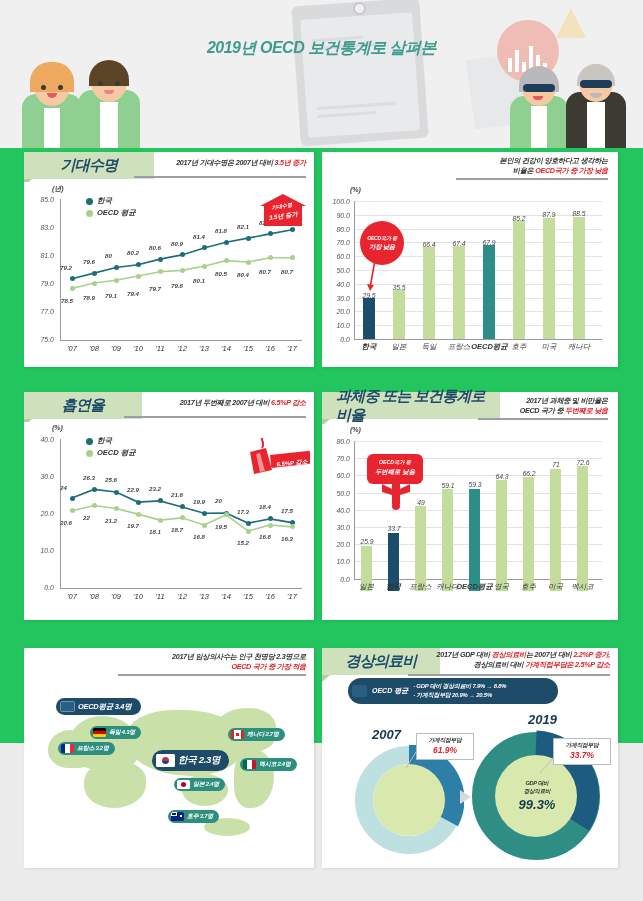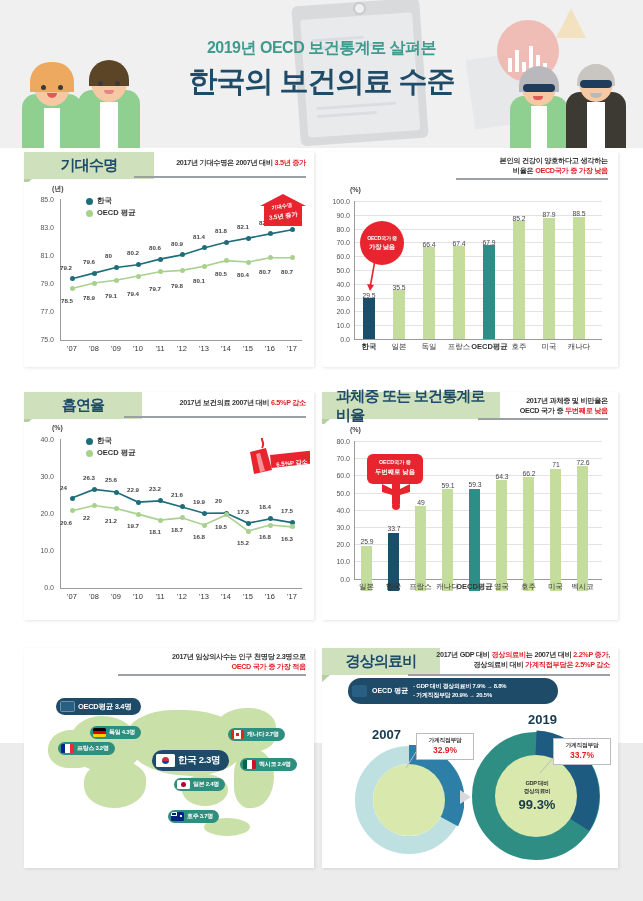--- a/index.html
+++ b/index.html
@@ -3,21 +3,21 @@
 <meta charset="utf-8">
 <style>
   * { box-sizing: border-box; margin: 0; padding: 0; }
   body {
     width: 643px; height: 901px;
     background: #ececec;
     font-family: "Liberation Sans", "DejaVu Sans", sans-serif;
     overflow: hidden;
     position: relative;
   }
-  .page { position: relative; width: 643px; height: 743px; background: #ffffff; }
+  .page { position: relative; width: 643px; height: 743px; background: #22c55e; font-style: italic; }
 
   
   .header { position: relative; width: 643px; height: 148px; background: #f0f0f1; overflow: hidden; }
   .hdr-clip {
     position: absolute; left: 296px; top: 2px; width: 128px; height: 140px;
     background: #d9dadc; border-radius: 6px; transform: rotate(-4deg);
   }
   .hdr-clip-inner {
     position: absolute; left: 8px; top: 14px; right: 8px; bottom: 8px;
     background: #e9eaec; border-radius: 3px;
@@ -198,21 +198,20 @@
       <div class="p-body" style="left:0; bottom:0; width:60px; height:56px; background:#3d3a33;"></div>
       <div class="p-body" style="left:21px; bottom:0; width:18px; height:46px; background:#ffffff; border-radius:0;"></div>
       <div class="p-head" style="left:13px; bottom:46px; width:34px; height:38px; background:#f6c9a4;"></div>
       <div class="p-head" style="left:11px; bottom:62px; width:38px; height:22px; background:#c9c6c2; border-radius:19px 19px 0 0;"></div>
       <div style="position:absolute; left:14px; bottom:60px; width:32px; height:8px; background:#1e3d5c; border-radius:4px;"></div>
       <div style="position:absolute; left:24px; bottom:50px; width:12px; height:5px; background:#b9b9bd; border-radius:0 0 6px 6px;"></div>
     </div>
 
     <div class="title-wrap">
       <div class="title-sub">2019년 OECD 보건통계로 살펴본</div>
-      <div class="title-main">한국의 보건의료 수준</div>
     </div>
   </div>
 
   <div class="panel panel-shadow" style="left:24px; top:152px; width:290px; height:215px;">
     <div class="sect-tag" style="width:130px;">
       <span>기대수명</span>
     </div>
     <div class="sect-note" style="right:8px; top:6px; width:170px;">
       <span>2017년 기대수명은 2007년 대비</span>
       <span class="hl">3.5년 증가</span>
@@ -389,21 +388,21 @@
         <path d="M4,31 L1,24 L8,25 Z" fill="#e8252f"></path>
       </svg>
     </div>
   </div>
 
   <div class="panel panel-shadow" style="left:24px; top:392px; width:290px; height:228px;">
     <div class="sect-tag" style="width:118px;">
       <span>흡연율</span>
     </div>
     <div class="sect-note" style="right:8px; top:6px; width:180px;">
-      <span>2017년 보건의료 2007년 대비</span>
+      <span>2017년 두번째로 2007년 대비</span>
       <span class="hl">6.5%P 감소</span>
     </div>
     <div class="sect-rule" style="right:8px; top:24px; width:182px;"></div>
 
     <div class="chart-box" style="left:0; top:30px; width:290px; height:198px;">
       <div class="axis-unit" style="left:28px; top:2px;">(%)</div>
 
       <div class="ytick" style="left:4px; top:14px;">40.0</div>
       <div class="ytick" style="left:4px; top:51px;">30.0</div>
       <div class="ytick" style="left:4px; top:88px;">20.0</div>
@@ -670,21 +669,21 @@
   </div>
 
   <div class="yearlab" style="left:372px; top:727px;">2007</div>
   <svg width="110" height="110" style="position:absolute; left:354px; top:745px;">
     <circle cx="55" cy="55" r="45" fill="none" stroke="#bfe0e0" stroke-width="18"></circle>
     <path d="M 55 10 A 45 45 0 0 1 94.7 76.2" fill="none" stroke="#2e7fa8" stroke-width="21"></path>
     <circle cx="55" cy="55" r="36" fill="#d9e9ae"></circle>
   </svg>
   <div class="callbox" style="left:416px; top:733px; width:58px;">
     <div class="t1">가계직접부담</div>
-    <div class="t2">32.9%</div>
+    <div class="t2">61.9%</div>
   </div>
   <svg width="30" height="30" style="position:absolute; left:404px; top:752px;">
     <path d="M12,0 L2,16" stroke="#b9bcc0" stroke-width="1" fill="none"></path>
   </svg>
 
   <div class="arrow-right" style="left:460px; top:790px;"></div>
 
   <div class="yearlab" style="left:528px; top:712px;">2019</div>
   <svg width="132" height="132" style="position:absolute; left:470px; top:730px;">
     <circle cx="66" cy="66" r="52" fill="none" stroke="#2e8e84" stroke-width="24"></circle>

